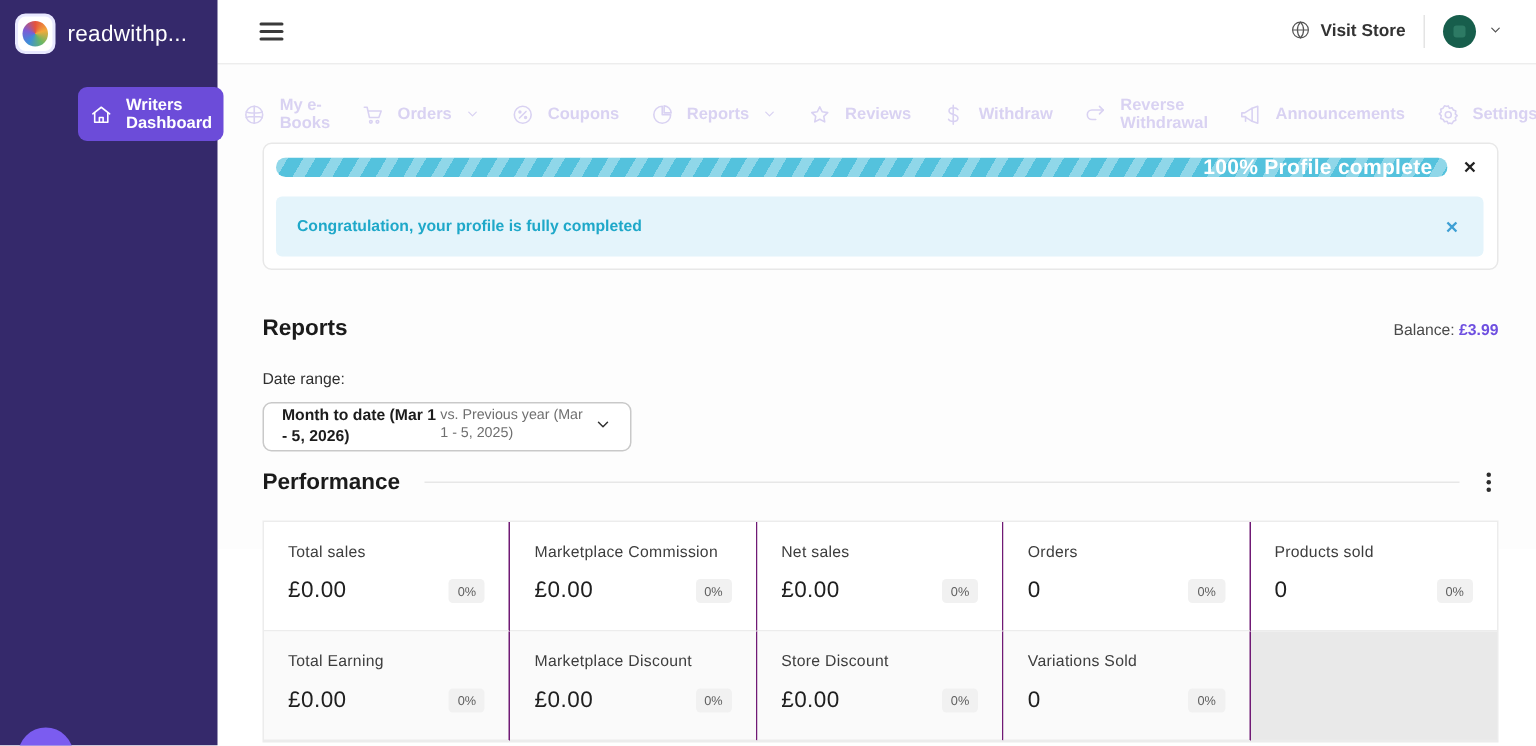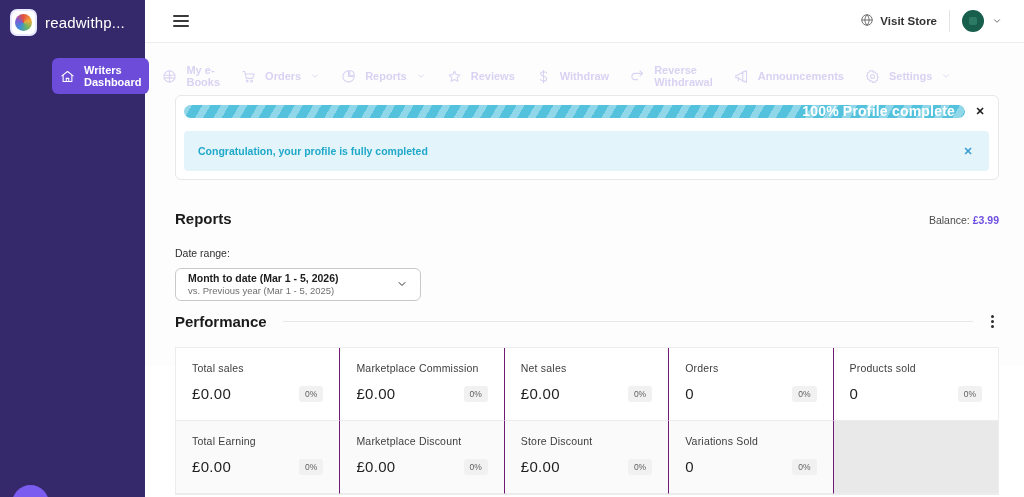--- a/index.html
+++ b/index.html
@@ -47,21 +47,21 @@
   .alert-text { font-size:10.5px; color:#1FA8C9; font-weight:bold; }
   .alert .close-x { margin-left:auto; color:#3E9FD4; font-size:11px; }
 
   .reports-head { margin-top:30px; display:flex; align-items:baseline; }
   .reports-title { font-size:15px; font-weight:bold; color:#1b1b1b; }
   .balance { margin-left:auto; font-size:10.5px; color:#4a4a4a; }
   .balance a { color:#6E4FE0; font-weight:bold; text-decoration:none; cursor:pointer; }
 
   .dr-label { margin-top:20px; font-size:10.5px; color:#2f2f2f; }
   .dr-select { margin-top:9px; width:246px; height:33px; border:1px solid #c9c9c9; border-radius:6px; background:#fff; display:flex; align-items:center; padding:0 12px; cursor:pointer; }
-  .dr-lines { display:flex; flex-direction:column; justify-content:space-between; line-height:1.25; }
+  .dr-lines { display:flex; flex-direction:row; justify-content:space-between; line-height:1.25; }
   .dr-primary { font-size:10.5px; font-weight:bold; color:#1c1c1c; }
   .dr-secondary { font-size:9.5px; color:#6f6f6f; }
   .dr-chev { margin-left:auto; }
   .dr-chev svg { width:12px; height:12px; stroke:#333; fill:none; stroke-width:2; stroke-linecap:round; stroke-linejoin:round; }
 
   .perf-head { margin-top:12px; display:flex; align-items:center; }
   .perf-title { font-size:15px; font-weight:bold; color:#1b1b1b; }
   .perf-line { flex:1; height:1px; background:#e7e7e7; margin:0 12px 0 16px; }
   .kebab { width:14px; height:16px; display:flex; flex-direction:column; align-items:center; justify-content:center; gap:2px; cursor:pointer; }
   .kebab i { width:3px; height:3px; background:#2d2d2d; border-radius:50%; }
@@ -117,20 +117,31 @@
           </svg>
         </span>
         <span>Orders</span>
         <span class="chev"><svg viewBox="0 0 24 24">
             <polyline points="6 9 12 15 18 9"></polyline>
           </svg></span>
       </div>
       <div class="nav-item">
         <span class="ic">
           <svg viewBox="0 0 24 24">
+            <circle cx="12" cy="12" r="9"></circle>
+            <path d="M8.5 15.5l7-7"></path>
+            <circle cx="9" cy="9" r="1"></circle>
+            <circle cx="15" cy="15" r="1"></circle>
+          </svg>
+        </span>
+        <span>Coupons</span>
+      </div>
+      <div class="nav-item">
+        <span class="ic">
+          <svg viewBox="0 0 24 24">
             <path d="M12 3a9 9 0 1 0 9 9h-9z"></path>
             <path d="M14 2.5V10h7.5A8 8 0 0 0 14 2.5z"></path>
           </svg>
         </span>
         <span>Reports</span>
         <span class="chev"><svg viewBox="0 0 24 24">
             <polyline points="6 9 12 15 18 9"></polyline>
           </svg></span>
       </div>
       <div class="nav-item">

